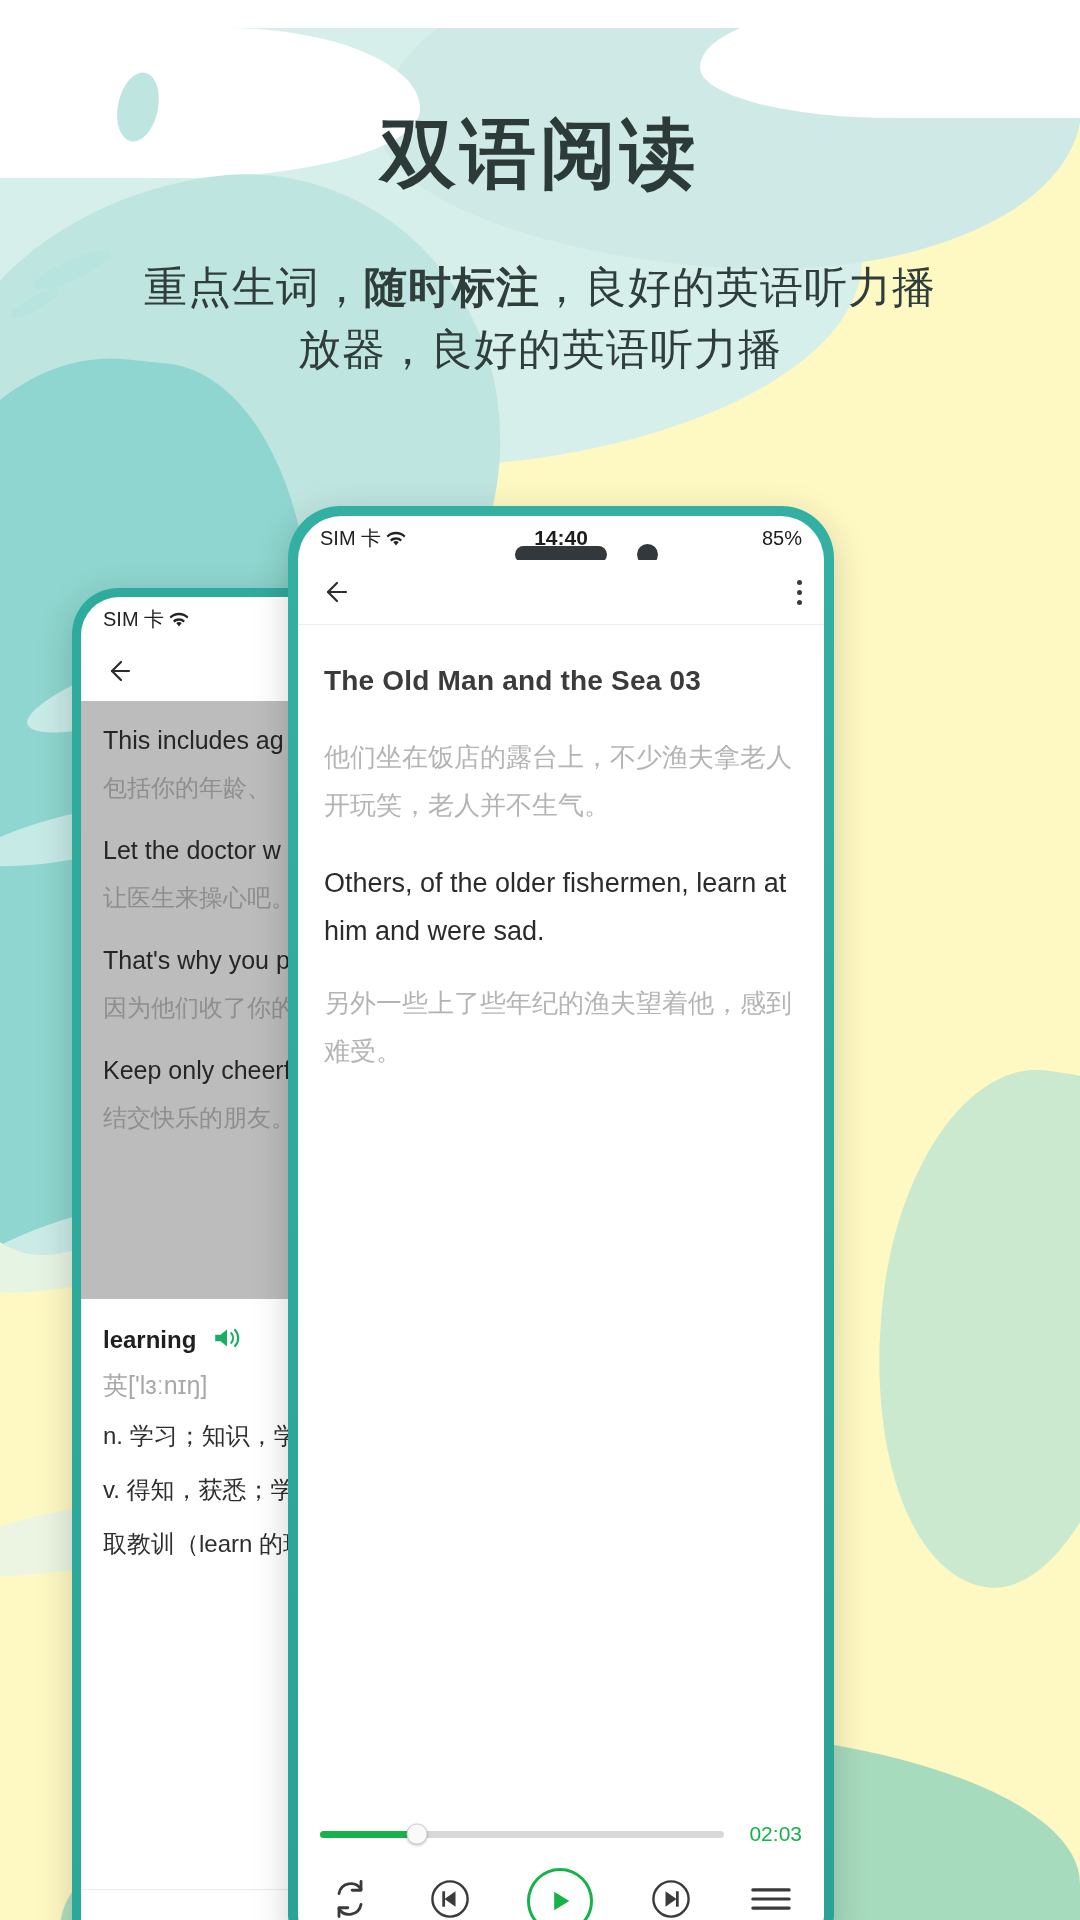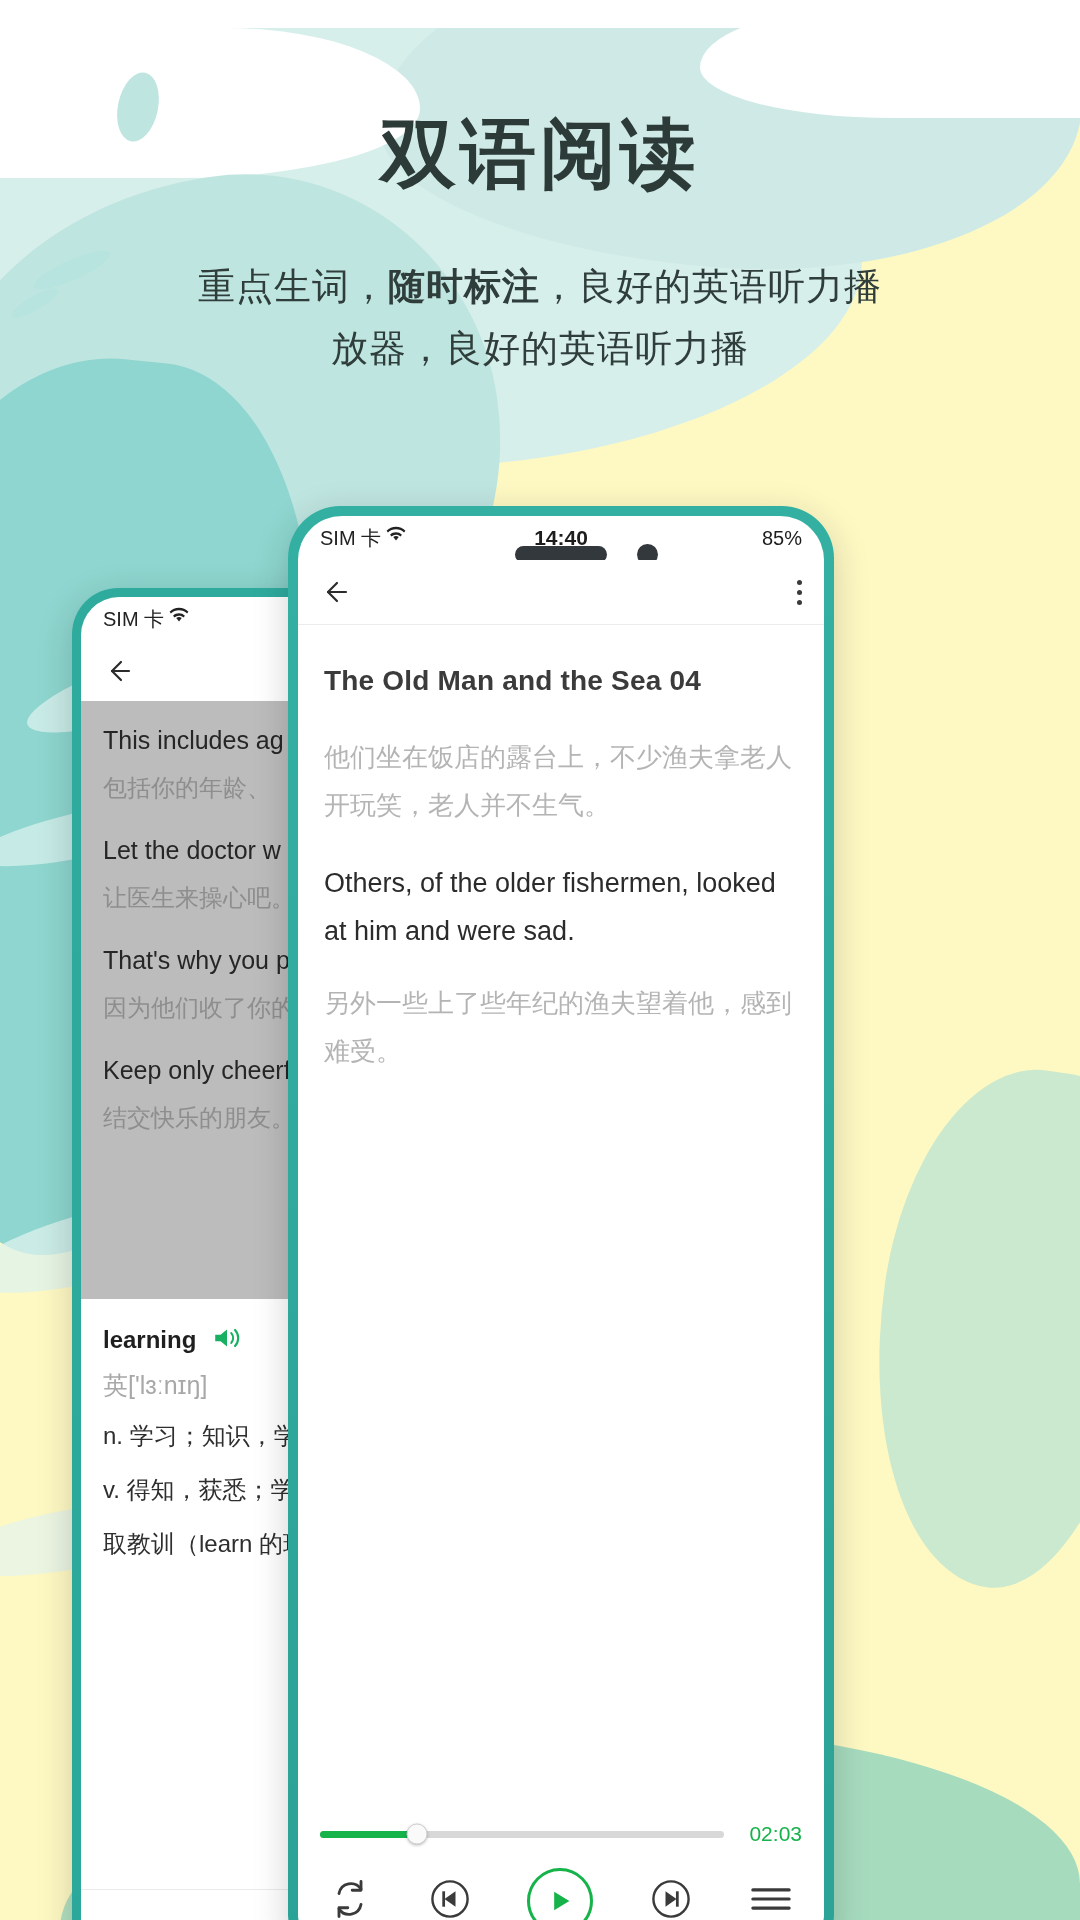--- a/index.html
+++ b/index.html
@@ -148,21 +148,21 @@
     color: #2c3b38;
     font-family: "Liberation Sans", "DejaVu Sans", sans-serif;
   }
 
   .subhead {
     position: absolute;
     left: 80px;
     right: 80px;
     top: 228px;
     text-align: center;
-    font-size: 37px;
+    font-size: 43px;
     line-height: 62px;
     color: #2f3e3b;
     letter-spacing: 1px;
   }
   .subhead b { font-weight: bold; }
 
   
   .phone {
     position: absolute;
     background: #2ca89b;
@@ -212,21 +212,21 @@
   
   .statusbar {
     height: 44px;
     display: flex;
     align-items: center;
     padding: 0 22px;
     font-size: 20px;
     color: #222;
     position: relative;
   }
-  .sb-left { display: flex; gap: 4px; }
+  .sb-left { display: flex; align-items: center; gap: 4px; }
   .sb-time {
     position: absolute;
     left: 0; right: 0;
     text-align: center;
     font-size: 21px;
     font-weight: 700;
     color: #1d1d1d;
     pointer-events: none;
   }
   .sb-right {
@@ -579,23 +579,23 @@
             </svg>
         </span>
         <span class="kebab">
           <i></i>
             <i></i>
             <i></i>
         </span>
       </div>
 
       <div class="reader">
-        <h1 class="book-title">The Old Man and the Sea 04</h1>
+        <h1 class="book-title">The Old Man and the Sea 03</h1>
         <p class="p-zh">他们坐在饭店的露台上，不少渔夫拿老人开玩笑，老人并不生气。</p>
-        <p class="p-en">Others, of the older fishermen, looked at him and were sad.</p>
+        <p class="p-en">Others, of the older fishermen, learn at him and were sad.</p>
         <p class="p-zh">另外一些上了些年纪的渔夫望着他，感到难受。</p>
       </div>
 
       <div class="player">
         <div class="prog-row">
           <div class="prog-track">
             <div class="prog-fill" style="width: 24%;"></div>
             <div class="prog-knob" style="left: 24%;"></div>
           </div>
           <div class="prog-time">02:03</div>

